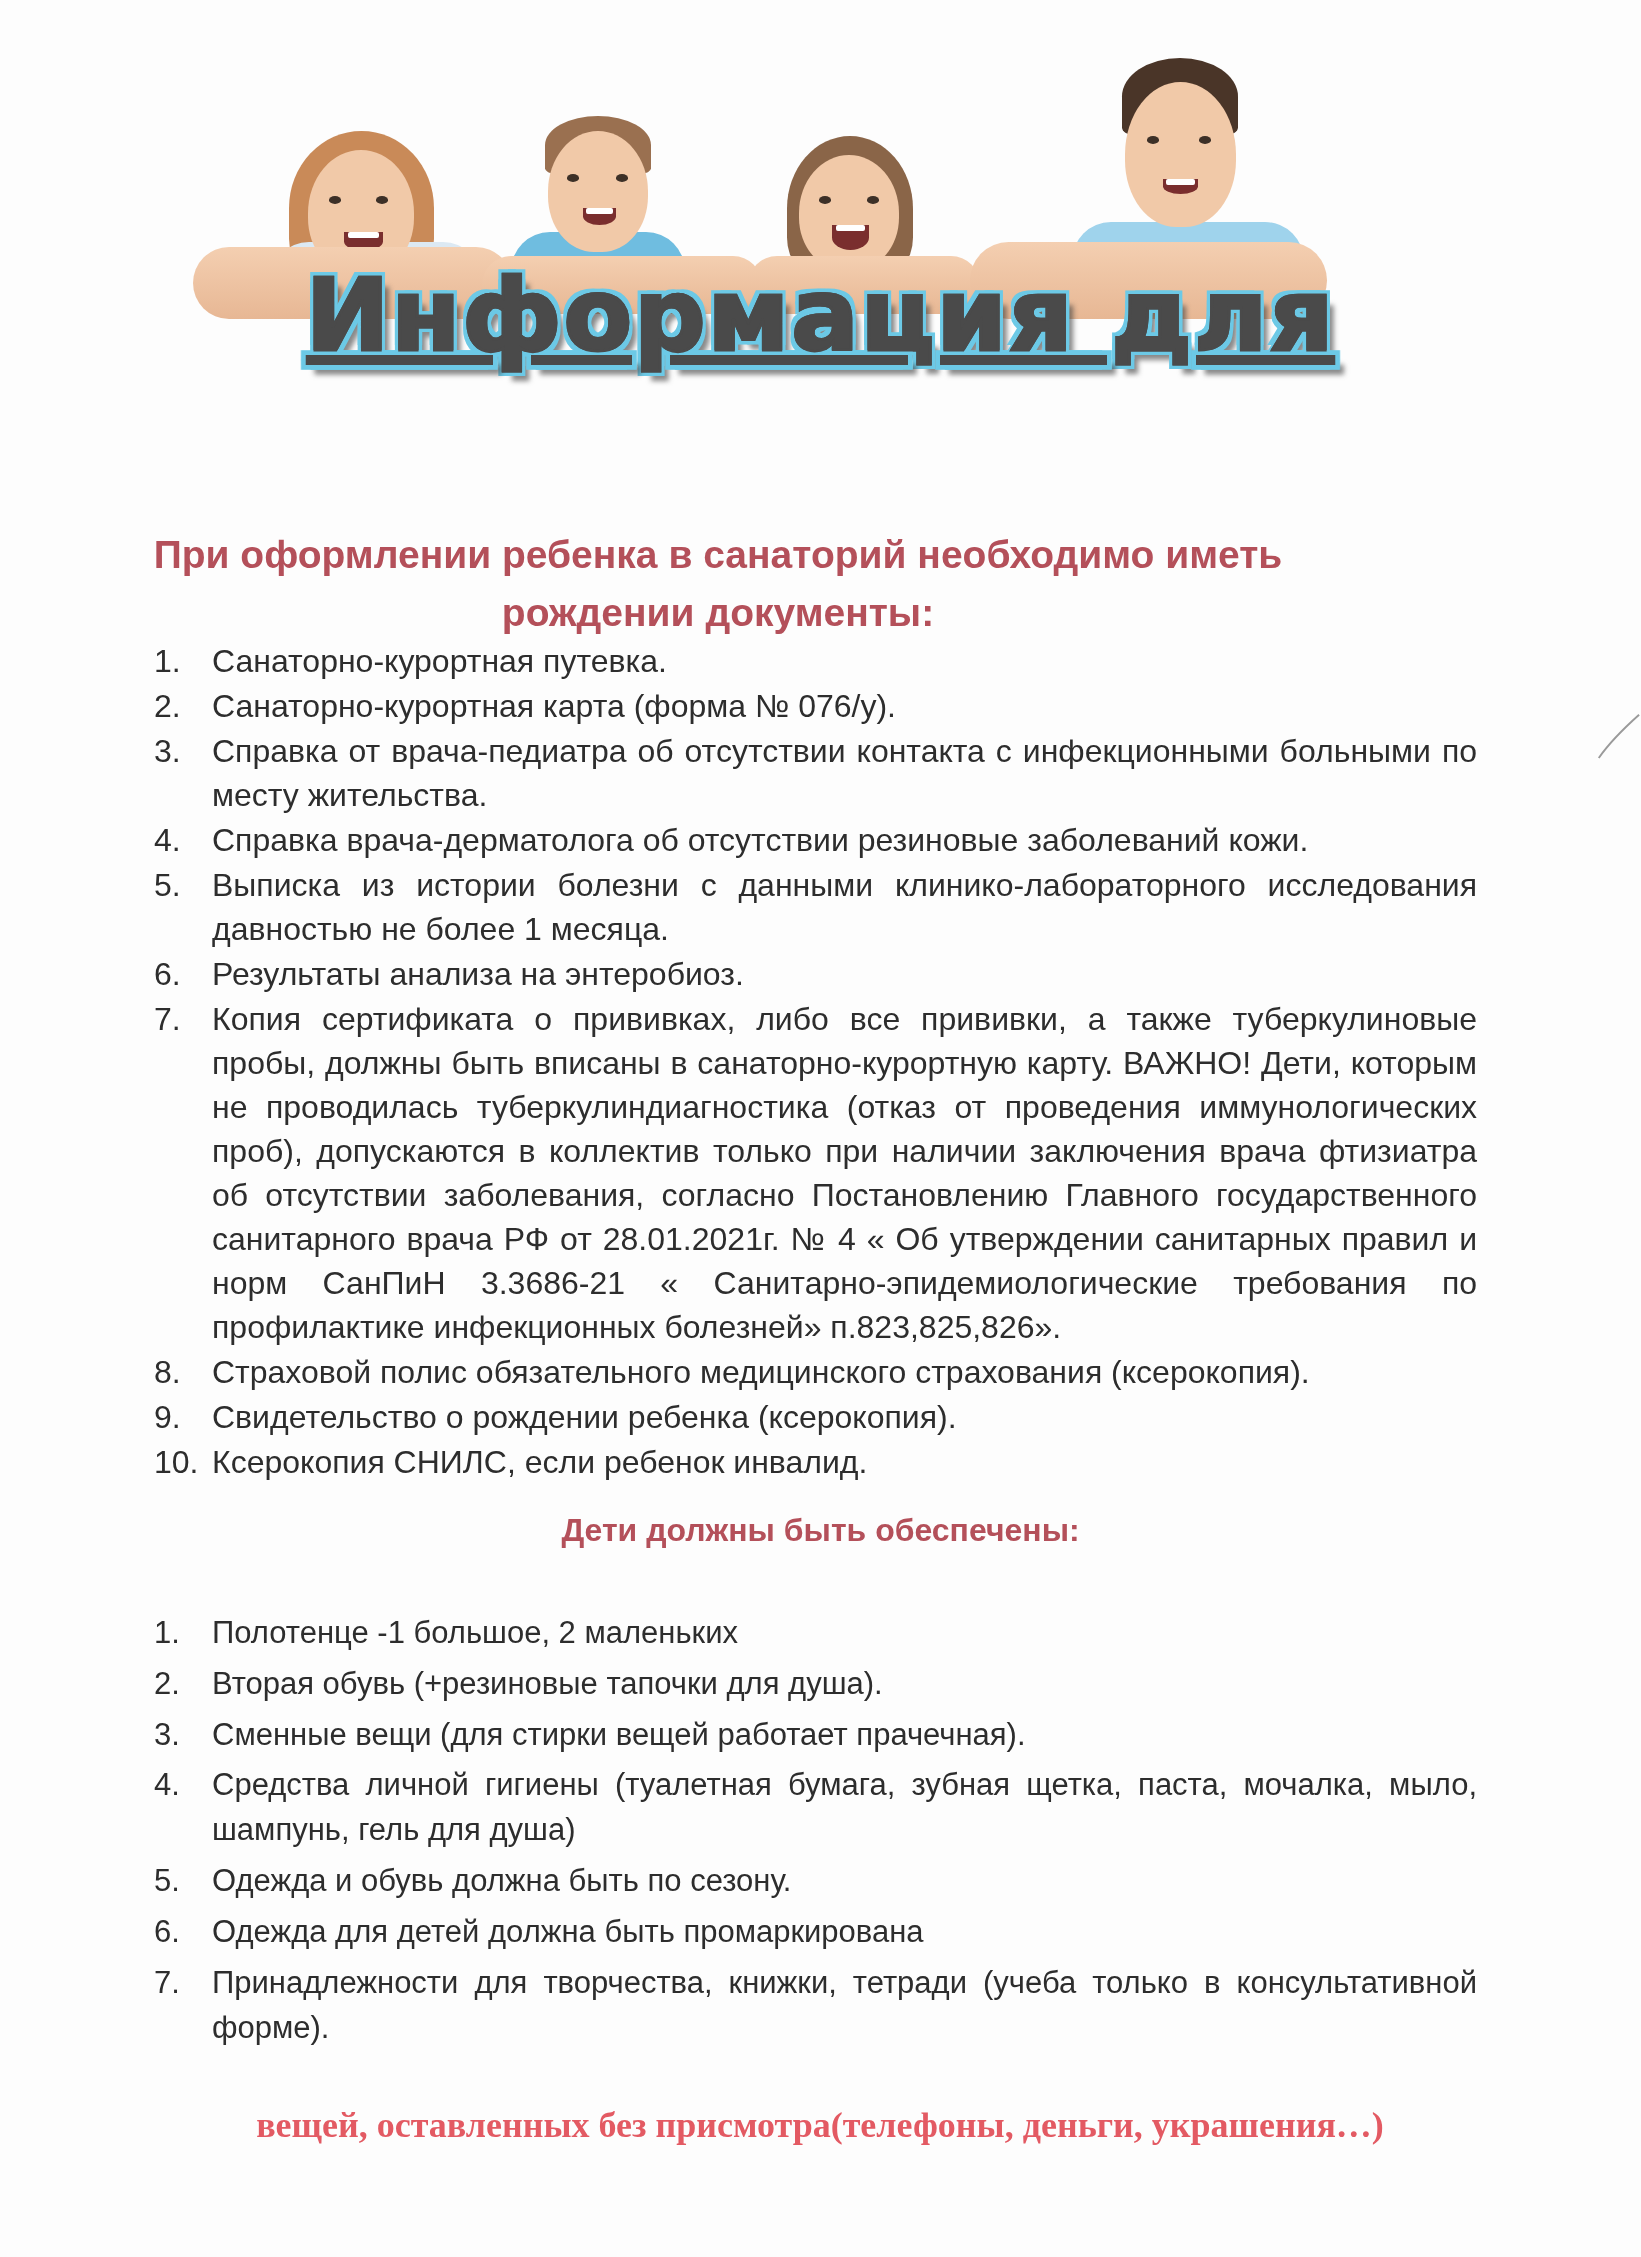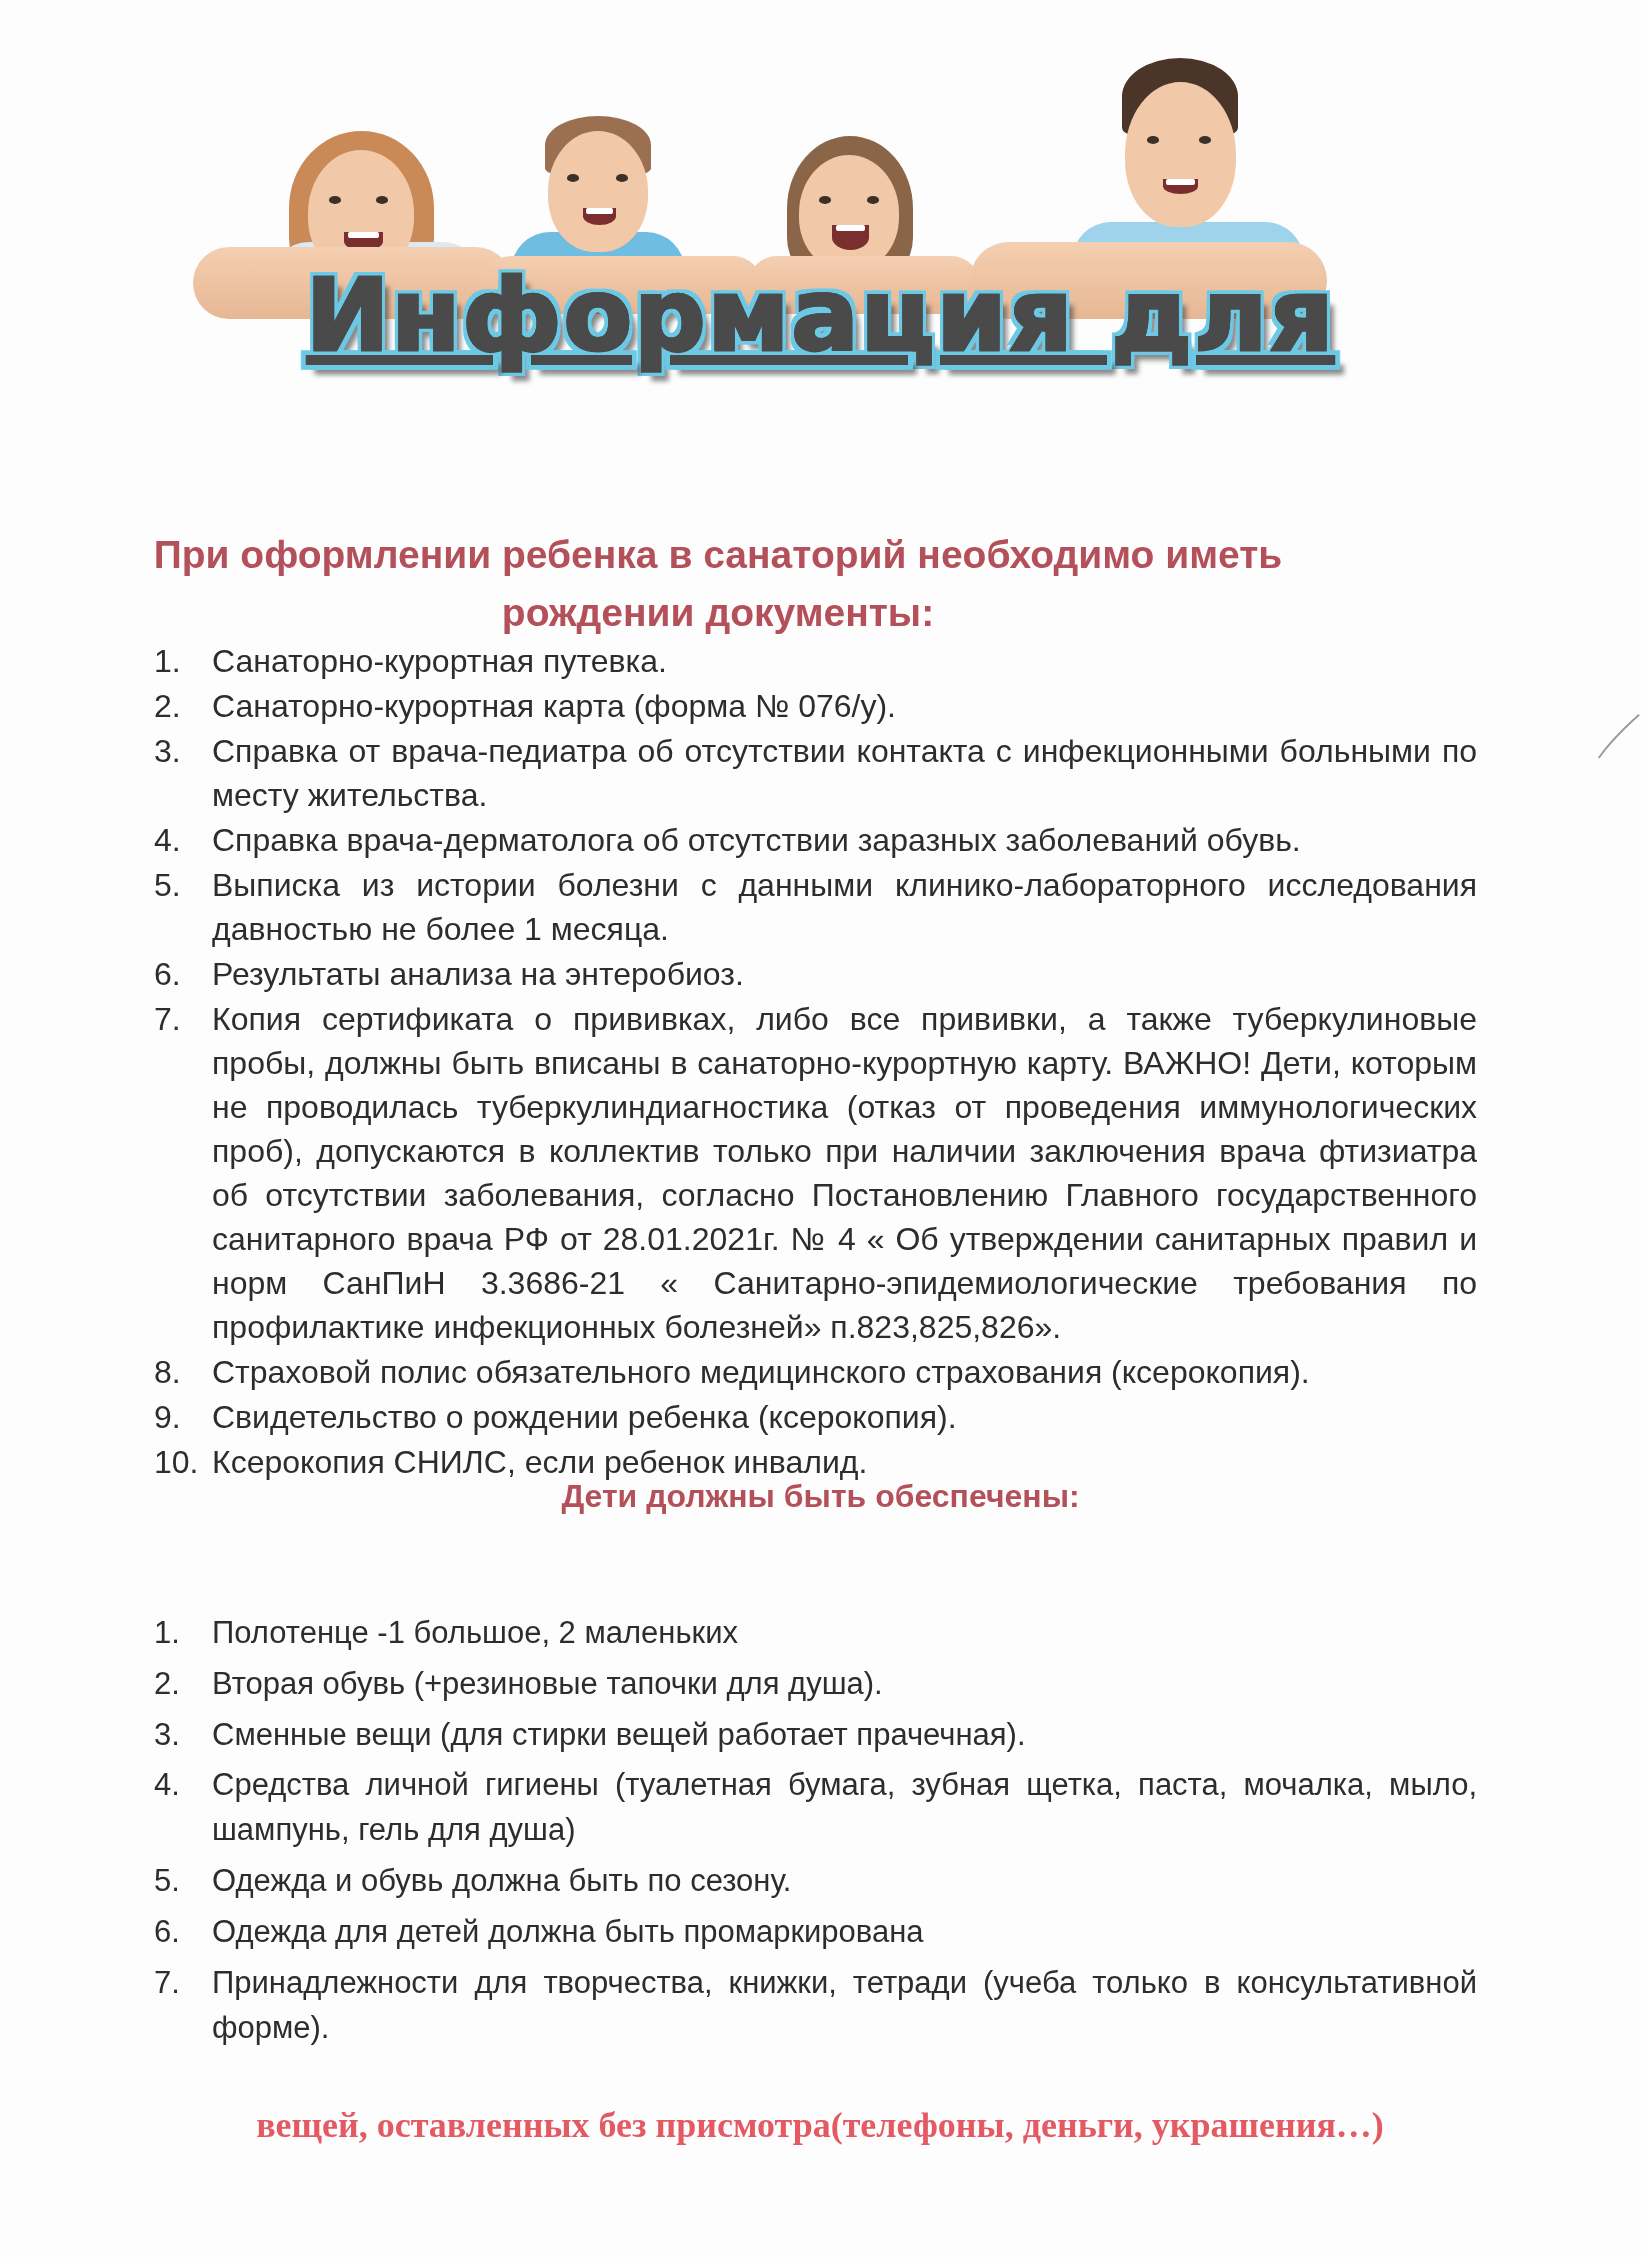--- a/index.html
+++ b/index.html
@@ -112,30 +112,30 @@
 
   <div class="title l1">Информация для</div>
 
   <div class="heading" style="top:526px;">При оформлении ребенка в санаторий необходимо иметь</div>
   <div class="heading" style="top:584px;">рождении документы:</div>
 
   <ol class="list docs" style="top:639px;">
     <li><span class="num">1.</span><span>Санаторно-курортная путевка.</span></li>
     <li><span class="num">2.</span><span>Санаторно-курортная карта (форма № 076/у).</span></li>
     <li><span class="num">3.</span><span>Справка от врача-педиатра об отсутствии контакта с инфекционными больными по месту жительства.</span></li>
-    <li><span class="num">4.</span><span>Справка врача-дерматолога об отсутствии заразных заболеваний обувь.</span></li>
+    <li><span class="num">4.</span><span>Справка врача-дерматолога об отсутствии резиновые заболеваний кожи.</span></li>
     <li><span class="num">5.</span><span>Выписка из истории болезни с данными клинико-лабораторного исследования давностью не более 1 месяца.</span></li>
     <li><span class="num">6.</span><span>Результаты анализа на энтеробиоз.</span></li>
     <li><span class="num">7.</span><b>Копия сертификата о прививках</b><span>, либо все прививки, а также туберкулиновые пробы, должны быть вписаны в санаторно-курортную карту. </span><b>ВАЖНО!</b><span> Дети, которым не проводилась туберкулиндиагностика (отказ от проведения иммунологических проб), допускаются в коллектив только при наличии заключения врача фтизиатра об отсутствии заболевания, согласно Постановлению Главного государственного санитарного врача РФ от 28.01.2021г. № 4 « Об утверждении санитарных правил и норм  СанПиН 3.3686-21 « Санитарно-эпидемиологические требования по профилактике инфекционных болезней» п.823,825,826».</span></li>
     <li><span class="num">8.</span><span>Страховой полис обязательного медицинского страхования (ксерокопия).</span></li>
     <li><span class="num">9.</span><span>Свидетельство о рождении ребенка (ксерокопия).</span></li>
     <li style="padding-left:58px;"><span class="num" style="left:0;">10.</span><span>Ксерокопия СНИЛС, если ребенок инвалид.</span></li>
   </ol>
 
-  <div class="sub-heading" style="top:1478px;">Дети должны быть обеспечены:</div>
+  <div class="sub-heading" style="top:1512px;">Дети должны быть обеспечены:</div>
 
   <ol class="list supplies" style="top:1610px;">
     <li><span class="num">1.</span><span>Полотенце -1 большое, 2 маленьких</span></li>
     <li><span class="num">2.</span><span>Вторая обувь (+резиновые тапочки для душа).</span></li>
     <li><span class="num">3.</span><span>Сменные вещи (для стирки вещей работает прачечная).</span></li>
     <li><span class="num">4.</span><span>Средства личной гигиены (туалетная бумага, зубная щетка, паста, мочалка, мыло, шампунь, гель для душа)</span></li>
     <li><span class="num">5.</span><span>Одежда и обувь должна быть по сезону.</span></li>
     <li><span class="num">6.</span><span>Одежда для детей должна быть промаркирована</span></li>
     <li><span class="num">7.</span><span>Принадлежности для творчества, книжки, тетради (учеба только в консультативной форме).</span></li>
   </ol>

